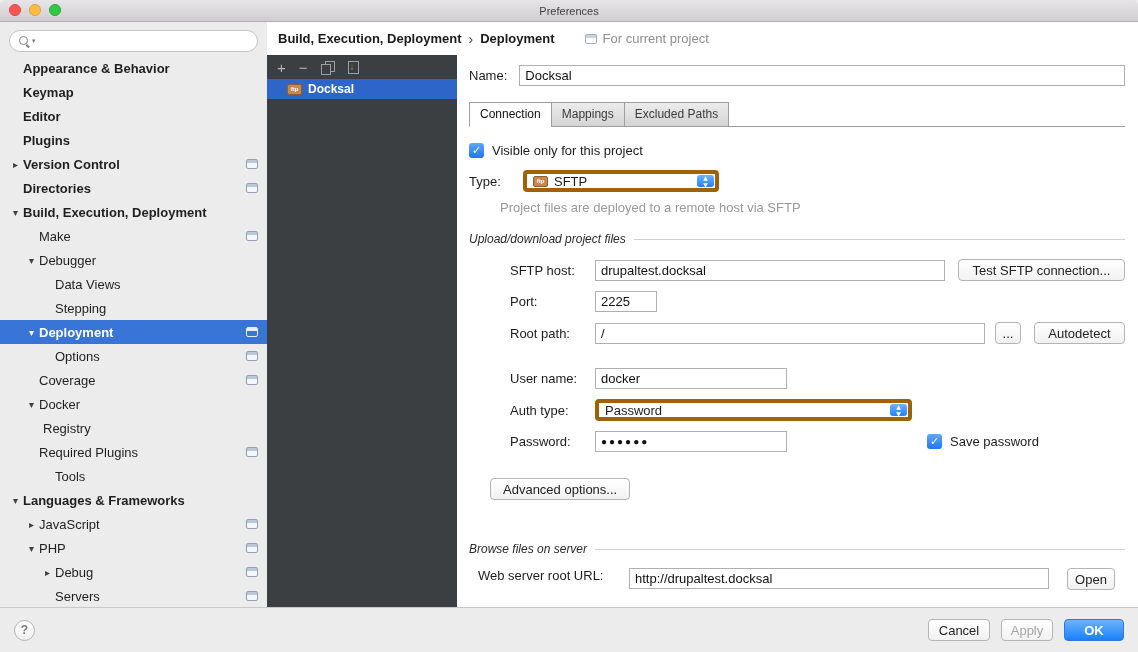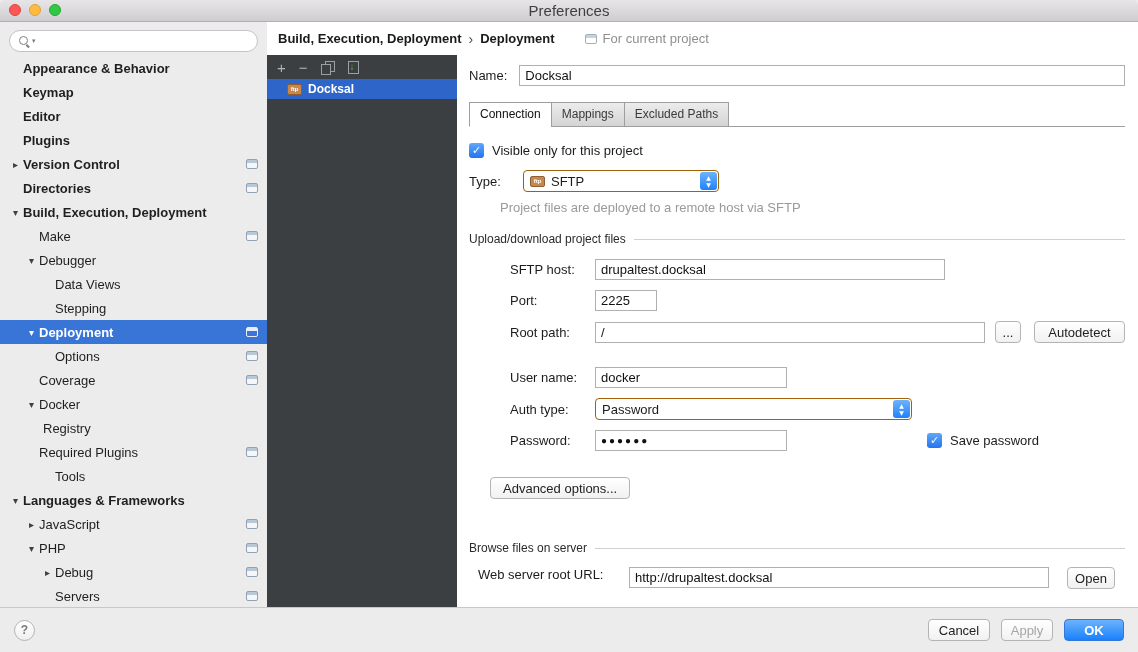--- a/index.html
+++ b/index.html
@@ -7,21 +7,21 @@
   body{font-family:"Liberation Sans","DejaVu Sans",sans-serif;font-size:13px;background:#ececec;overflow:hidden;}
   .window{position:absolute;inset:0;border-radius:5px 5px 0 0;overflow:hidden;}
 
   
   .titlebar{position:absolute;top:0;left:0;right:0;height:22px;background:linear-gradient(#e7e5e7,#d0cdd0);border-bottom:1px solid #b2afb2;display:flex;align-items:center;justify-content:center;}
   .traffic{position:absolute;left:9px;top:4px;display:flex;gap:8px;}
   .light{width:12px;height:12px;border-radius:50%;display:inline-block;}
   .light.red{background:#fc5753;border:1px solid #e0443e;}
   .light.yellow{background:#fdbc40;border:1px solid #dea132;}
   .light.green{background:#33c748;border:1px solid #1eac2c;}
-  .win-title{font-size:15px;color:#3f3f3f;}
+  .win-title{font-size:11px;color:#3f3f3f;}
 
   
   .sidebar{position:absolute;top:22px;left:0;width:267px;bottom:45px;background:#ececec;overflow:hidden;}
   .searchbox{margin:8px 9px 4px 9px;height:22px;background:#fff;border:1px solid #c4c4c4;border-radius:12px;display:flex;align-items:center;padding:0 8px;}
   .search-icon{position:relative;width:12px;height:12px;flex:none;}
   .search-icon::before{content:"";position:absolute;left:1px;top:1px;width:7px;height:7px;border:1.5px solid #808080;border-radius:50%;}
   .search-icon::after{content:"";position:absolute;left:9px;top:9px;width:4px;height:1.5px;background:#808080;transform:rotate(45deg);transform-origin:0 0;}
   .search-caret{font-size:7px;color:#7a7a7a;margin-left:2px;font-family:"DejaVu Sans",sans-serif;}
   .searchbox input{border:none;outline:none;flex:1;font:13px "Liberation Sans",sans-serif;margin-left:5px;background:transparent;}
   .tree-row{height:24px;display:flex;align-items:center;position:relative;padding-right:26px;color:#1f1f1f;cursor:default;white-space:nowrap;}
@@ -61,26 +61,26 @@
   .row-name .text-field{flex:1;}
   .tabbar{display:flex;margin-top:16px;border-bottom:1px solid #9e9e9e;}
   .tab{font-size:12px;padding:4px 10px 5px;border:1px solid #9e9e9e;margin-bottom:-1px;background:linear-gradient(#ececec,#d4d4d4);color:#3a3a3a;cursor:default;}
   .tab + .tab{margin-left:-1px;}
   .tab.active{background:#fff;border-bottom-color:#fff;color:#111;}
   .cb{width:15px;height:15px;border-radius:3px;background:linear-gradient(#60a8f8,#2374f2);display:inline-flex;align-items:center;justify-content:center;flex:none;}
   .cb::after{content:"✓";color:#fff;font-size:11px;font-weight:bold;font-family:"DejaVu Sans",sans-serif;}
   .cb-row{display:flex;align-items:center;gap:8px;margin-top:16px;}
   .type-row{display:flex;align-items:center;margin-top:12px;}
   .type-row .flabel{width:44px;margin-right:10px;}
-  .combo{height:22px;border:1px solid #a16207;border-radius:4px;background:#fff;display:flex;align-items:center;padding:0 22px 0 6px;position:relative;gap:6px;}
+  .combo{height:22px;border:4px solid #a16207;border-radius:4px;background:#fff;display:flex;align-items:center;padding:0 22px 0 6px;position:relative;gap:6px;}
   .stepper{position:absolute;right:1px;top:1px;bottom:1px;width:17px;border-radius:3px;background:linear-gradient(#6db3fb,#1f82fc);display:flex;flex-direction:column;align-items:center;justify-content:center;color:#fff;font-family:"DejaVu Sans",sans-serif;}
   .stepper::before{content:"▲";font-size:6px;line-height:7px;}
   .stepper::after{content:"▼";font-size:6px;line-height:7px;}
   .help-text{color:#9a9a9a;margin:8px 0 0 31px;}
-  .section{display:flex;align-items:center;gap:8px;margin-top:17px;font-size:12px;color:#2a2a2a;}
+  .section{display:flex;align-items:center;gap:8px;margin-top:17px;font-size:12px;color:#2a2a2a;font-style:italic;}
   .section-line{flex:1;height:1px;background:#d0d0d0;}
   .frow{display:flex;align-items:center;margin:10px 0 0 41px;}
   .frow .flabel{width:85px;flex:none;}
   .btn{height:22px;border:1px solid #b4b4b4;border-radius:4px;background:linear-gradient(#ffffff,#f1f1f1);font:13px "Liberation Sans",sans-serif;color:#222;padding:0 12px;display:inline-flex;align-items:center;justify-content:center;cursor:default;white-space:nowrap;}
   .pw{font-size:10px;letter-spacing:2px;font-weight:bold;}
   .gap-top{margin-top:24px;}
   .adv-row{margin:26px 0 0 21px;}
   .browse-section{margin-top:42px;}
   .web-row{display:flex;align-items:flex-start;margin:12px 0 0 9px;}
   .web-row .flabel{width:151px;flex:none;}
@@ -277,20 +277,21 @@
     <div class="help-text">Project files are deployed to a remote host via SFTP</div>
 
     <div class="section">
       <span>Upload/download project files</span>
       <span class="section-line"></span>
     </div>
 
     <div class="frow" style="margin-top:13px;">
       <span class="flabel">SFTP host:</span>
       <input class="text-field" style="width: 350px;" value="drupaltest.docksal">
+      <button class="btn" style="margin-left:13px;width:167px;">Test SFTP connection...</button>
     </div>
 
     <div class="frow">
       <span class="flabel">Port:</span>
       <input class="text-field" style="width: 62px;" value="2225">
     </div>
 
     <div class="frow">
       <span class="flabel">Root path:</span>
       <input class="text-field" style="width: 395px;" value="/">

